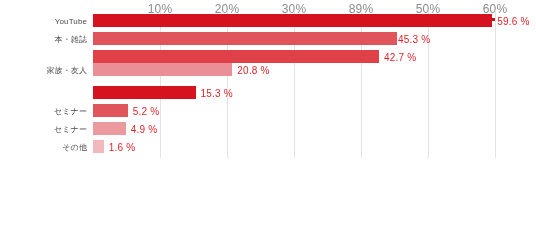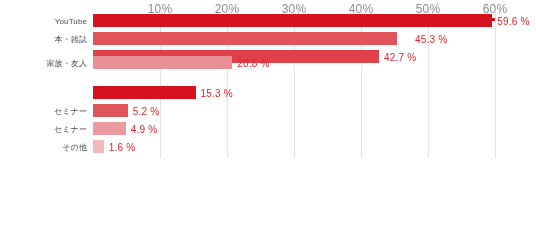--- a/index.html
+++ b/index.html
@@ -89,21 +89,21 @@
 <body>
 
 <div id="chart-root">
 
   <div class="axis-top-rule"></div>
 
   <div id="ticks">
       <div class="tick-label" style="left: 160px; color: rgb(140, 140, 140);">10%</div>
       <div class="tick-label" style="left: 227px; color: rgb(140, 140, 140);">20%</div>
       <div class="tick-label" style="left: 294px; color: rgb(140, 140, 140);">30%</div>
-      <div class="tick-label" style="left: 361px; color: rgb(140, 140, 140);">40%</div>
+      <div class="tick-label" style="left: 361px; color: rgb(140, 140, 140);">89%</div>
       <div class="tick-label" style="left: 428px; color: rgb(140, 140, 140);">50%</div>
       <div class="tick-label" style="left: 495px; color: rgb(140, 140, 140);">60%</div>
     </div>
 
   <div class="plot" id="plot">
     <div id="gridlines">
         <div class="gridline" style="left: 67px; background: rgb(227, 227, 227);"></div>
         <div class="gridline" style="left: 134px; background: rgb(227, 227, 227);"></div>
         <div class="gridline" style="left: 201px; background: rgb(227, 227, 227);"></div>
         <div class="gridline" style="left: 268px; background: rgb(227, 227, 227);"></div>
@@ -112,27 +112,27 @@
       </div>
     <div id="rows">
         <div class="row" style="top: 2px;">
           <div class="cat-label" style="color: rgb(74, 74, 74);">YouTube</div>
           <div class="bar" title="YouTube 59.6 %" style="width: 399.32px; background: rgb(214, 18, 31);"></div>
           <div class="val-label" style="left: 404.32px; color: rgb(224, 36, 43);">59.6 %</div>
         </div>
         <div class="row" style="top: 20px;">
           <div class="cat-label" style="color: rgb(74, 74, 74);">本・雑誌</div>
           <div class="bar" title="本・雑誌 45.3 %" style="width: 303.51px; background: rgb(224, 84, 92);"></div>
-          <div class="val-label" style="left: 322px; color: rgb(224, 36, 43);">45.3 %</div>
+          <div class="val-label" style="left: 305px; color: rgb(224, 36, 43);">45.3 %</div>
         </div>
         <div class="row" style="top: 38px;">
           <div class="bar" title="その他インターネット 42.7 %" style="width: 286.09px; background: rgb(224, 64, 72);"></div>
           <div class="val-label" style="left: 291.09px; color: rgb(224, 36, 43);">42.7 %</div>
         </div>
-        <div class="row" style="top: 44px;">
+        <div class="row" style="top: 51px;">
           <div class="cat-label" style="color: rgb(74, 74, 74);">家族・友人</div>
           <div class="bar" title="家族・友人 20.8 %" style="width: 139.36px; background: rgb(234, 143, 150);"></div>
           <div class="val-label" style="left: 144.36px; color: rgb(224, 36, 43);">20.8 %</div>
         </div>
         <div class="row" style="top: 74px;">
           <div class="bar" title="Instagram・X 15.3 %" style="width: 102.51px; background: rgb(214, 18, 31);"></div>
           <div class="val-label" style="left: 107.51px; color: rgb(224, 36, 43);">15.3 %</div>
         </div>
         <div class="row" style="top: 92px;">
           <div class="cat-label" style="color: rgb(74, 74, 74); font-family: Liberation Mono, monospace;">セミナー</div>

